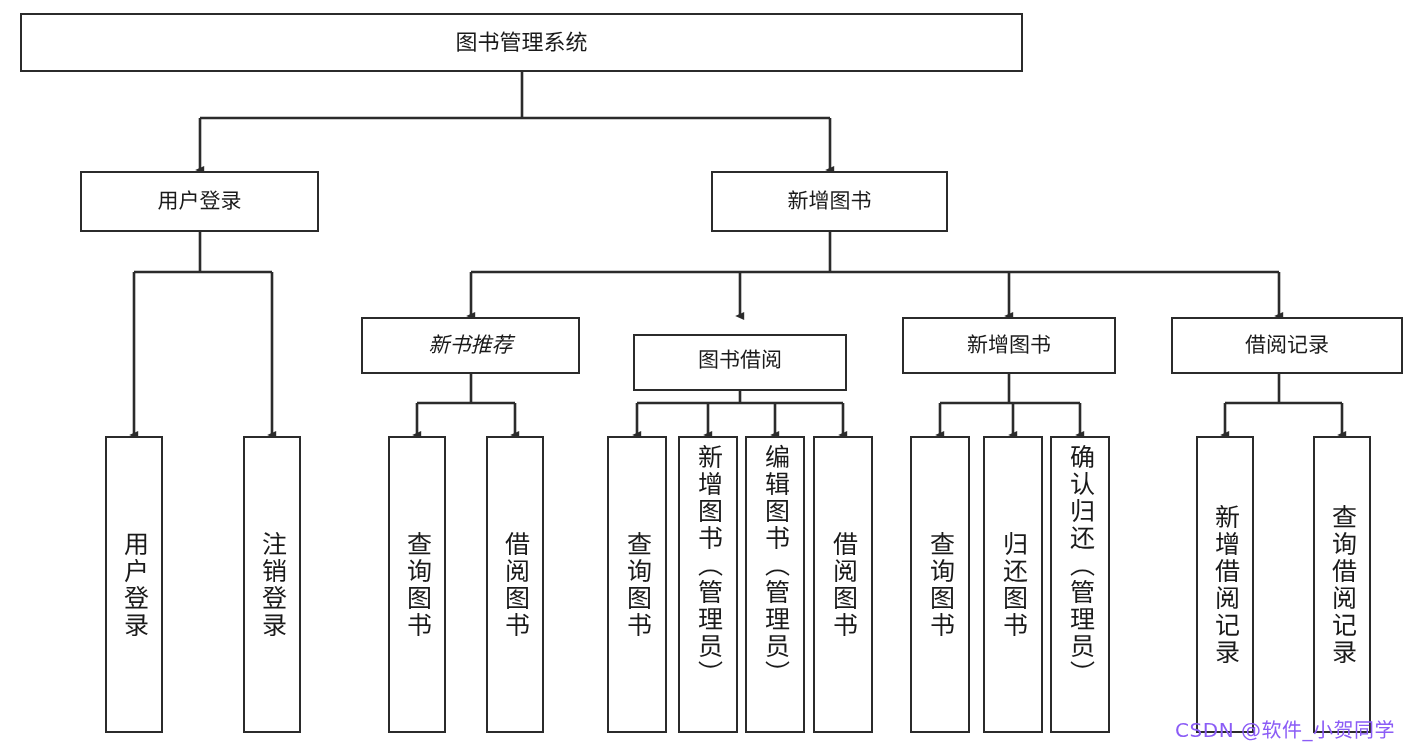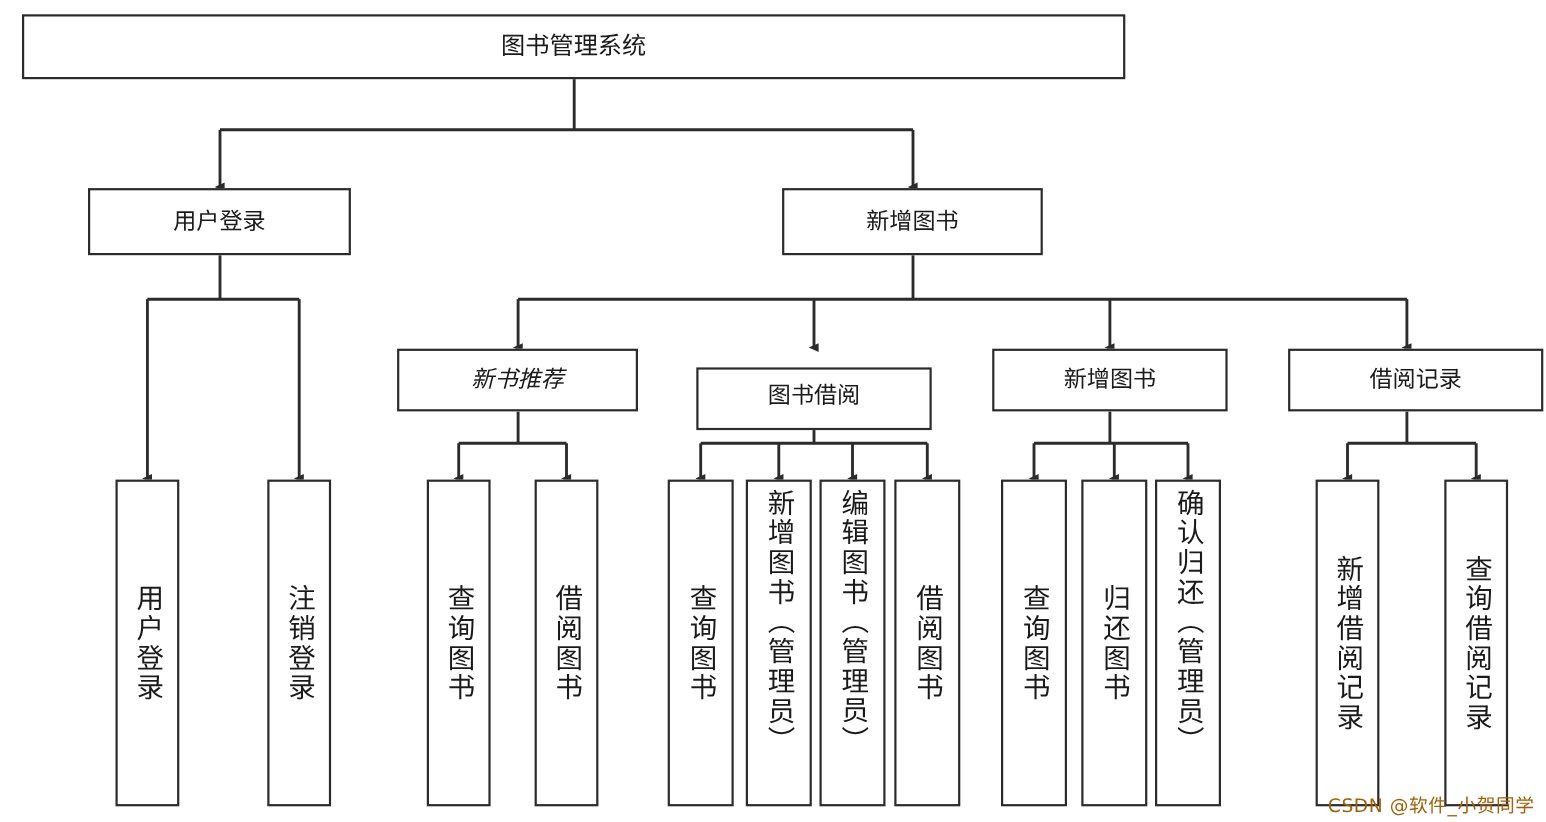--- a/index.html
+++ b/index.html
@@ -64,22 +64,22 @@
   }
   
   .node.vert.mid {
     align-items: center;
     padding-top: 0;
   }
   #watermark {
     position: absolute;
     right: 10px;
     bottom: 4px;
-    font-size: 17px;
-    color: #a16207;
+    font-size: 20px;
+    color: #8b5cf6;
     letter-spacing: 0.5px;
     white-space: nowrap;
     user-select: none;
     margin-left: 20px;
   }
 </style>
 </head>
 <body>
 
 <div id="canvas">

